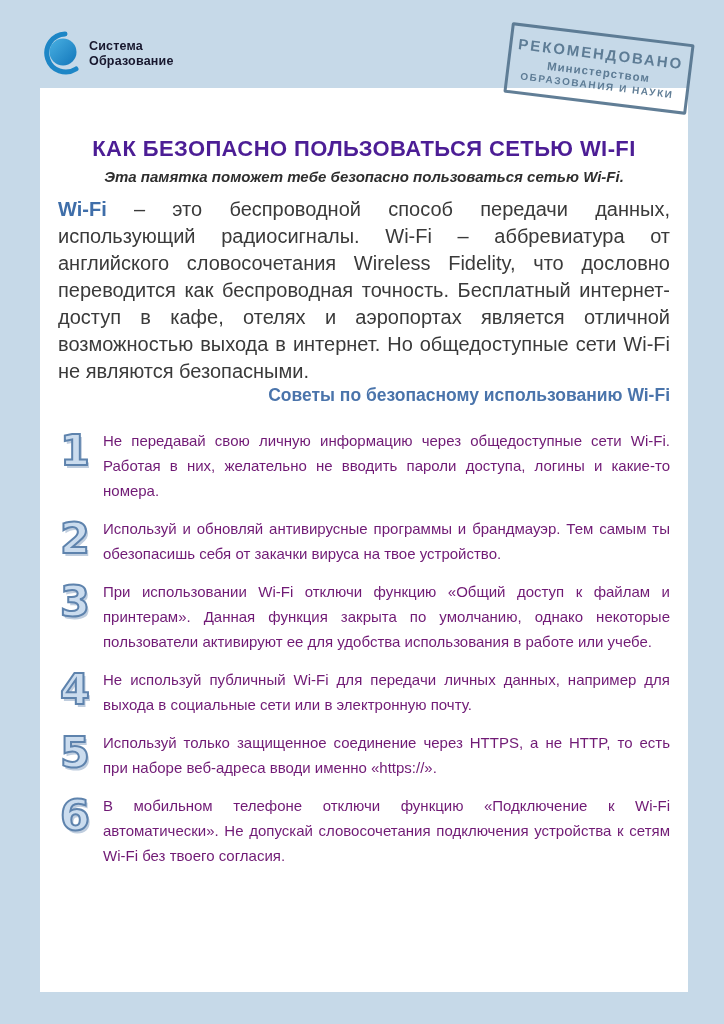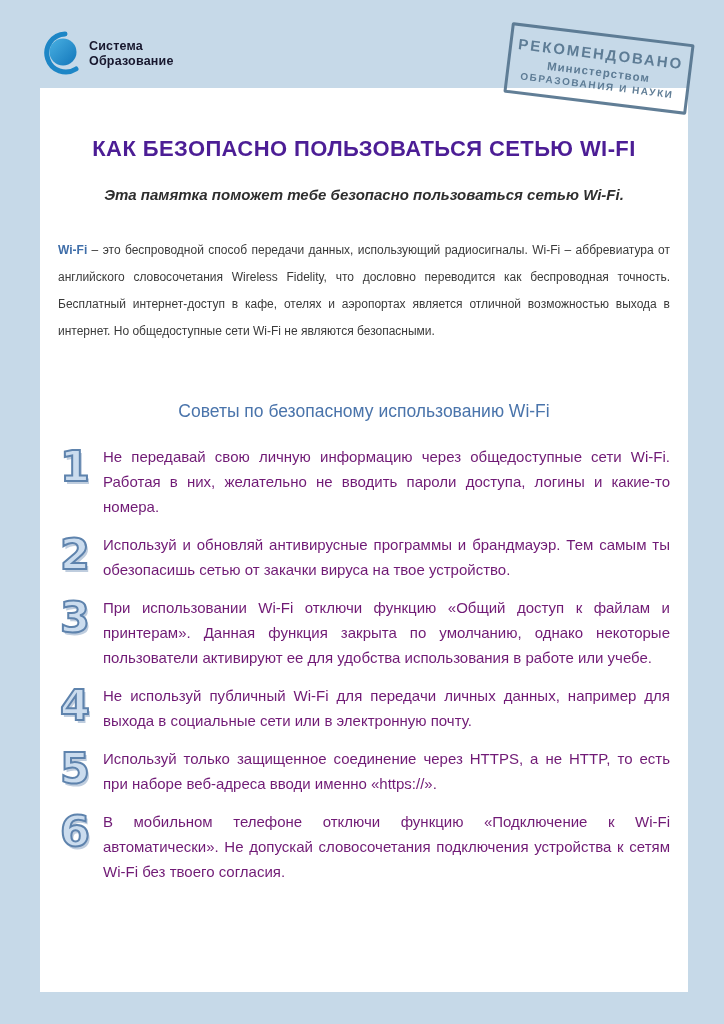--- a/index.html
+++ b/index.html
@@ -50,38 +50,37 @@
   }
 
   .doc-title {
     margin-top:48px;
     text-align:center;
     font-size:22px; font-weight:800;
     letter-spacing:0.4px;
     color:#4c1d95;
   }
   .doc-subtitle {
-    margin-top:24px;
+    margin-top:6px;
     text-align:center;
     font-style:italic; font-weight:700;
     font-size:15px; color:#2e2e2e;
   }
 
   .intro {
-    margin-top:34px;
-    font-size:12px; line-height:27px;
+    margin-top:11px;
+    font-size:20px; line-height:27px;
     text-align:justify;
     color:#3a3a3a;
   }
   .wifi-term { color:#3f6ea9; font-weight:800; }
 
   .tips-heading {
-    margin-top:56px;
-    text-align:center;
-    font-size:17.5px; font-weight:400;
+    text-align:right;
+    font-size:17.5px; font-weight:700;
     color:#4a74ab;
   }
 
   .tips { margin-top:22px; display:flex; flex-direction:column; gap:13px; }
   .tip  { display:flex; align-items:flex-start; gap:11px; }
   .tip-num {
     flex:0 0 34px;
     font-family:"DejaVu Sans",sans-serif;
     font-size:43px; font-weight:800; line-height:0.95;
     color:#cbdcee;
@@ -139,21 +138,21 @@
 
     <div class="tips">
 
       <div class="tip">
         <div class="tip-num">1</div>
         <div class="tip-text">Не передавай свою личную информацию через общедоступные сети Wi-Fi. Работая в них, желательно не вводить пароли доступа, логины и какие-то номера.</div>
       </div>
 
       <div class="tip">
         <div class="tip-num">2</div>
-        <div class="tip-text">Используй и обновляй антивирусные программы и брандмауэр. Тем самым ты обезопасишь сетью от закачки вируса на твое устройство.</div>
+        <div class="tip-text">Используй и обновляй антивирусные программы и брандмауэр. Тем самым ты обезопасишь себя от закачки вируса на твое устройство.</div>
       </div>
 
       <div class="tip">
         <div class="tip-num">3</div>
         <div class="tip-text">При использовании Wi-Fi отключи функцию «Общий доступ к файлам и принтерам». Данная функция закрыта по умолчанию, однако некоторые пользователи активируют ее для удобства использования в работе или учебе.</div>
       </div>
 
       <div class="tip">
         <div class="tip-num">4</div>
         <div class="tip-text">Не используй публичный Wi-Fi для передачи личных данных, например для выхода в социальные сети или в электронную почту.</div>

